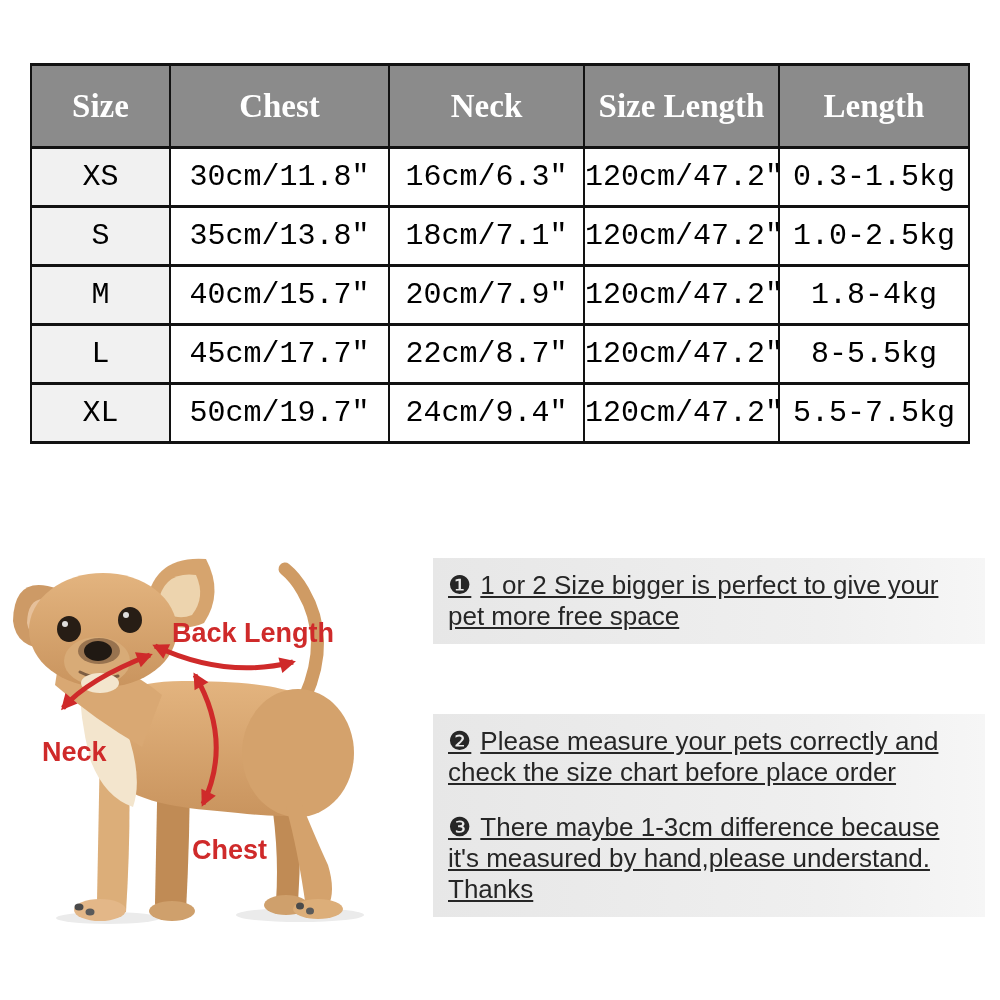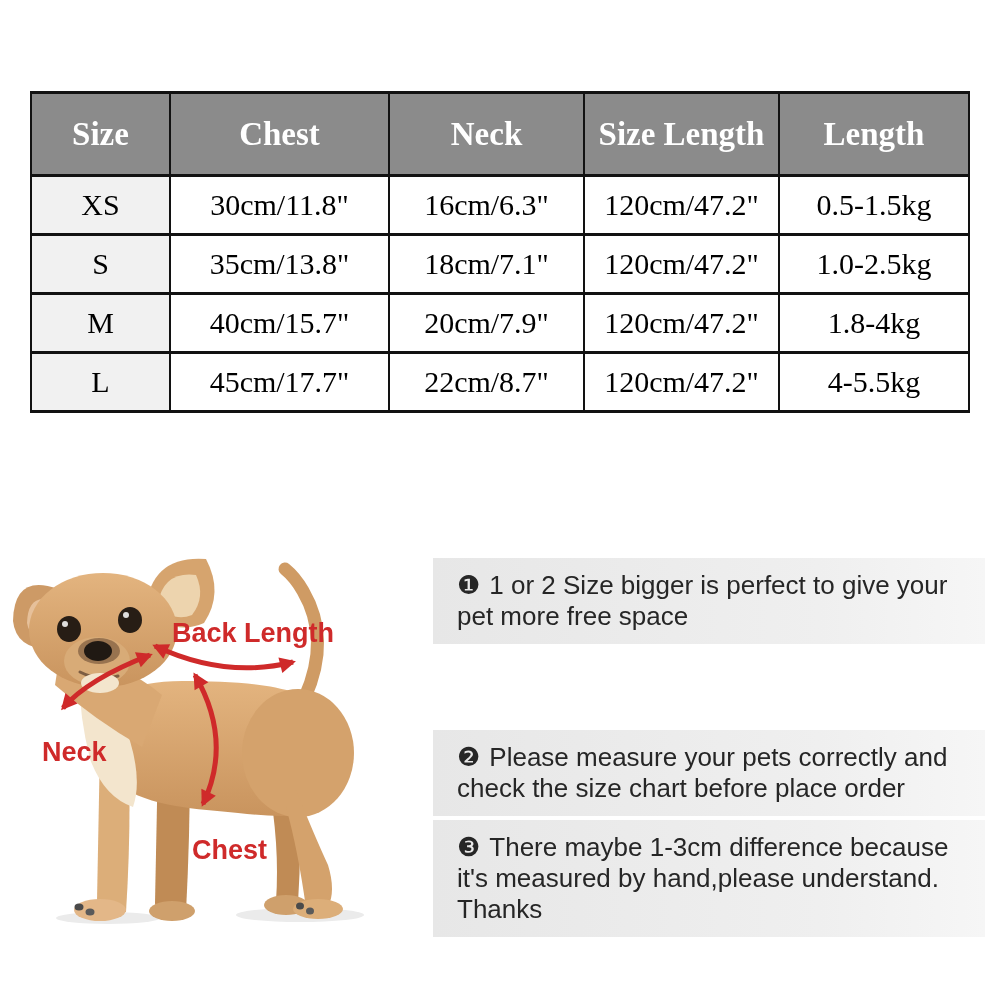--- a/index.html
+++ b/index.html
@@ -1,41 +1,41 @@
 <!DOCTYPE html>
 <html><head>
 <meta charset="utf-8">
 <style>
   html,body{margin:0;padding:0;}
   body{width:1000px;height:1000px;background:#ffffff;position:relative;
        font-family:"Liberation Sans","DejaVu Sans",sans-serif;overflow:hidden;}
 
   
   .size-table{position:absolute;left:30px;top:63px;width:938px;
-              border-collapse:collapse;table-layout:fixed;background:#0369a1;margin-top:28px;}
+              border-collapse:collapse;table-layout:fixed;background:#0369a1;}
   .size-table th,.size-table td{
       border:2px solid #121212;border-top-width:3px;border-bottom-width:3px;
       text-align:center;vertical-align:middle;padding:0;overflow:hidden;}
   .size-table th{height:80px;background:#8b8b8b;color:#ffffff;
       font-family:"Liberation Serif","DejaVu Serif",serif;font-weight:bold;font-size:33px;}
   .size-table td{height:56px;background:#ffffff;color:#000000;
-      font-family:Liberation Serif, serif;font-size:30px;}
+      font-family:Liberation Mono, monospace;font-size:30px;}
   .size-table td.size-col{background:#f1f1f1;}
   col.c-size{width:139px}col.c-chest{width:219px}col.c-back{width:195px}
   col.c-rope{width:195px}col.c-weight{width:190px}
 
   
   .note{position:absolute;left:433px;width:552px;box-sizing:border-box;
-        padding:12px 24px;background:linear-gradient(90deg,#e7e7e7 0%,#efefef 70%,#f6f6f6 100%);
-        font-size:26px;line-height:31px;color:#262626;}
+        padding:12px 15px;background:linear-gradient(90deg,#e7e7e7 0%,#efefef 70%,#f6f6f6 100%);
+        font-size:26px;line-height:31px;color:#262626;text-decoration:underline;}
   .note .bullet{font-family:"DejaVu Sans","Liberation Sans",sans-serif;margin-right:9px;}
   .note .note-text{white-space:pre-line;}
   #note-1{top:558px}
-  #note-2{top:730px}
-  #note-3{top:820px}
+  #note-2{top:714px}
+  #note-3{top:800px}
 
   
   .dog-wrap{position:absolute;left:0;top:545px;width:560px;height:430px;}
   .annot-label{font-family:"Liberation Sans","DejaVu Sans",sans-serif;
                font-weight:bold;font-size:27px;fill:#cf2a2a;}
 </style>
 </head>
 <body>
 
 <table class="size-table">
@@ -54,42 +54,49 @@
       <th>Size Length</th>
       <th>Length</th>
     </tr>
   </thead>
   <tbody>
     <tr>
       <td class="size-col">XS</td>
       <td>30cm/11.8"</td>
       <td>16cm/6.3"</td>
       <td>120cm/47.2"</td>
-      <td>0.5-1.5kg</td>
+      <td>0.3-1.5kg</td>
     </tr>
     <tr>
       <td class="size-col">S</td>
       <td>35cm/13.8"</td>
       <td>18cm/7.1"</td>
       <td>120cm/47.2"</td>
       <td>1.0-2.5kg</td>
     </tr>
     <tr>
       <td class="size-col">M</td>
       <td>40cm/15.7"</td>
       <td>20cm/7.9"</td>
       <td>120cm/47.2"</td>
       <td>1.8-4kg</td>
     </tr>
     <tr>
       <td class="size-col">L</td>
       <td>45cm/17.7"</td>
       <td>22cm/8.7"</td>
       <td>120cm/47.2"</td>
-      <td>4-5.5kg</td>
+      <td>8-5.5kg</td>
+    </tr>
+    <tr>
+      <td class="size-col">XL</td>
+      <td>50cm/19.7"</td>
+      <td>24cm/9.4"</td>
+      <td>120cm/47.2"</td>
+      <td>5.5-7.5kg</td>
     </tr>
   </tbody>
 </table>
 
 <div class="dog-wrap">
 <svg viewBox="0 0 560 430" width="560" height="430">
   <defs>
     <linearGradient id="bodyGrad" x1="0" y1="0" x2="0" y2="1">
       <stop offset="0" stop-color="#e3b47f"></stop>
           <stop offset="1" stop-color="#c9945e"></stop>

